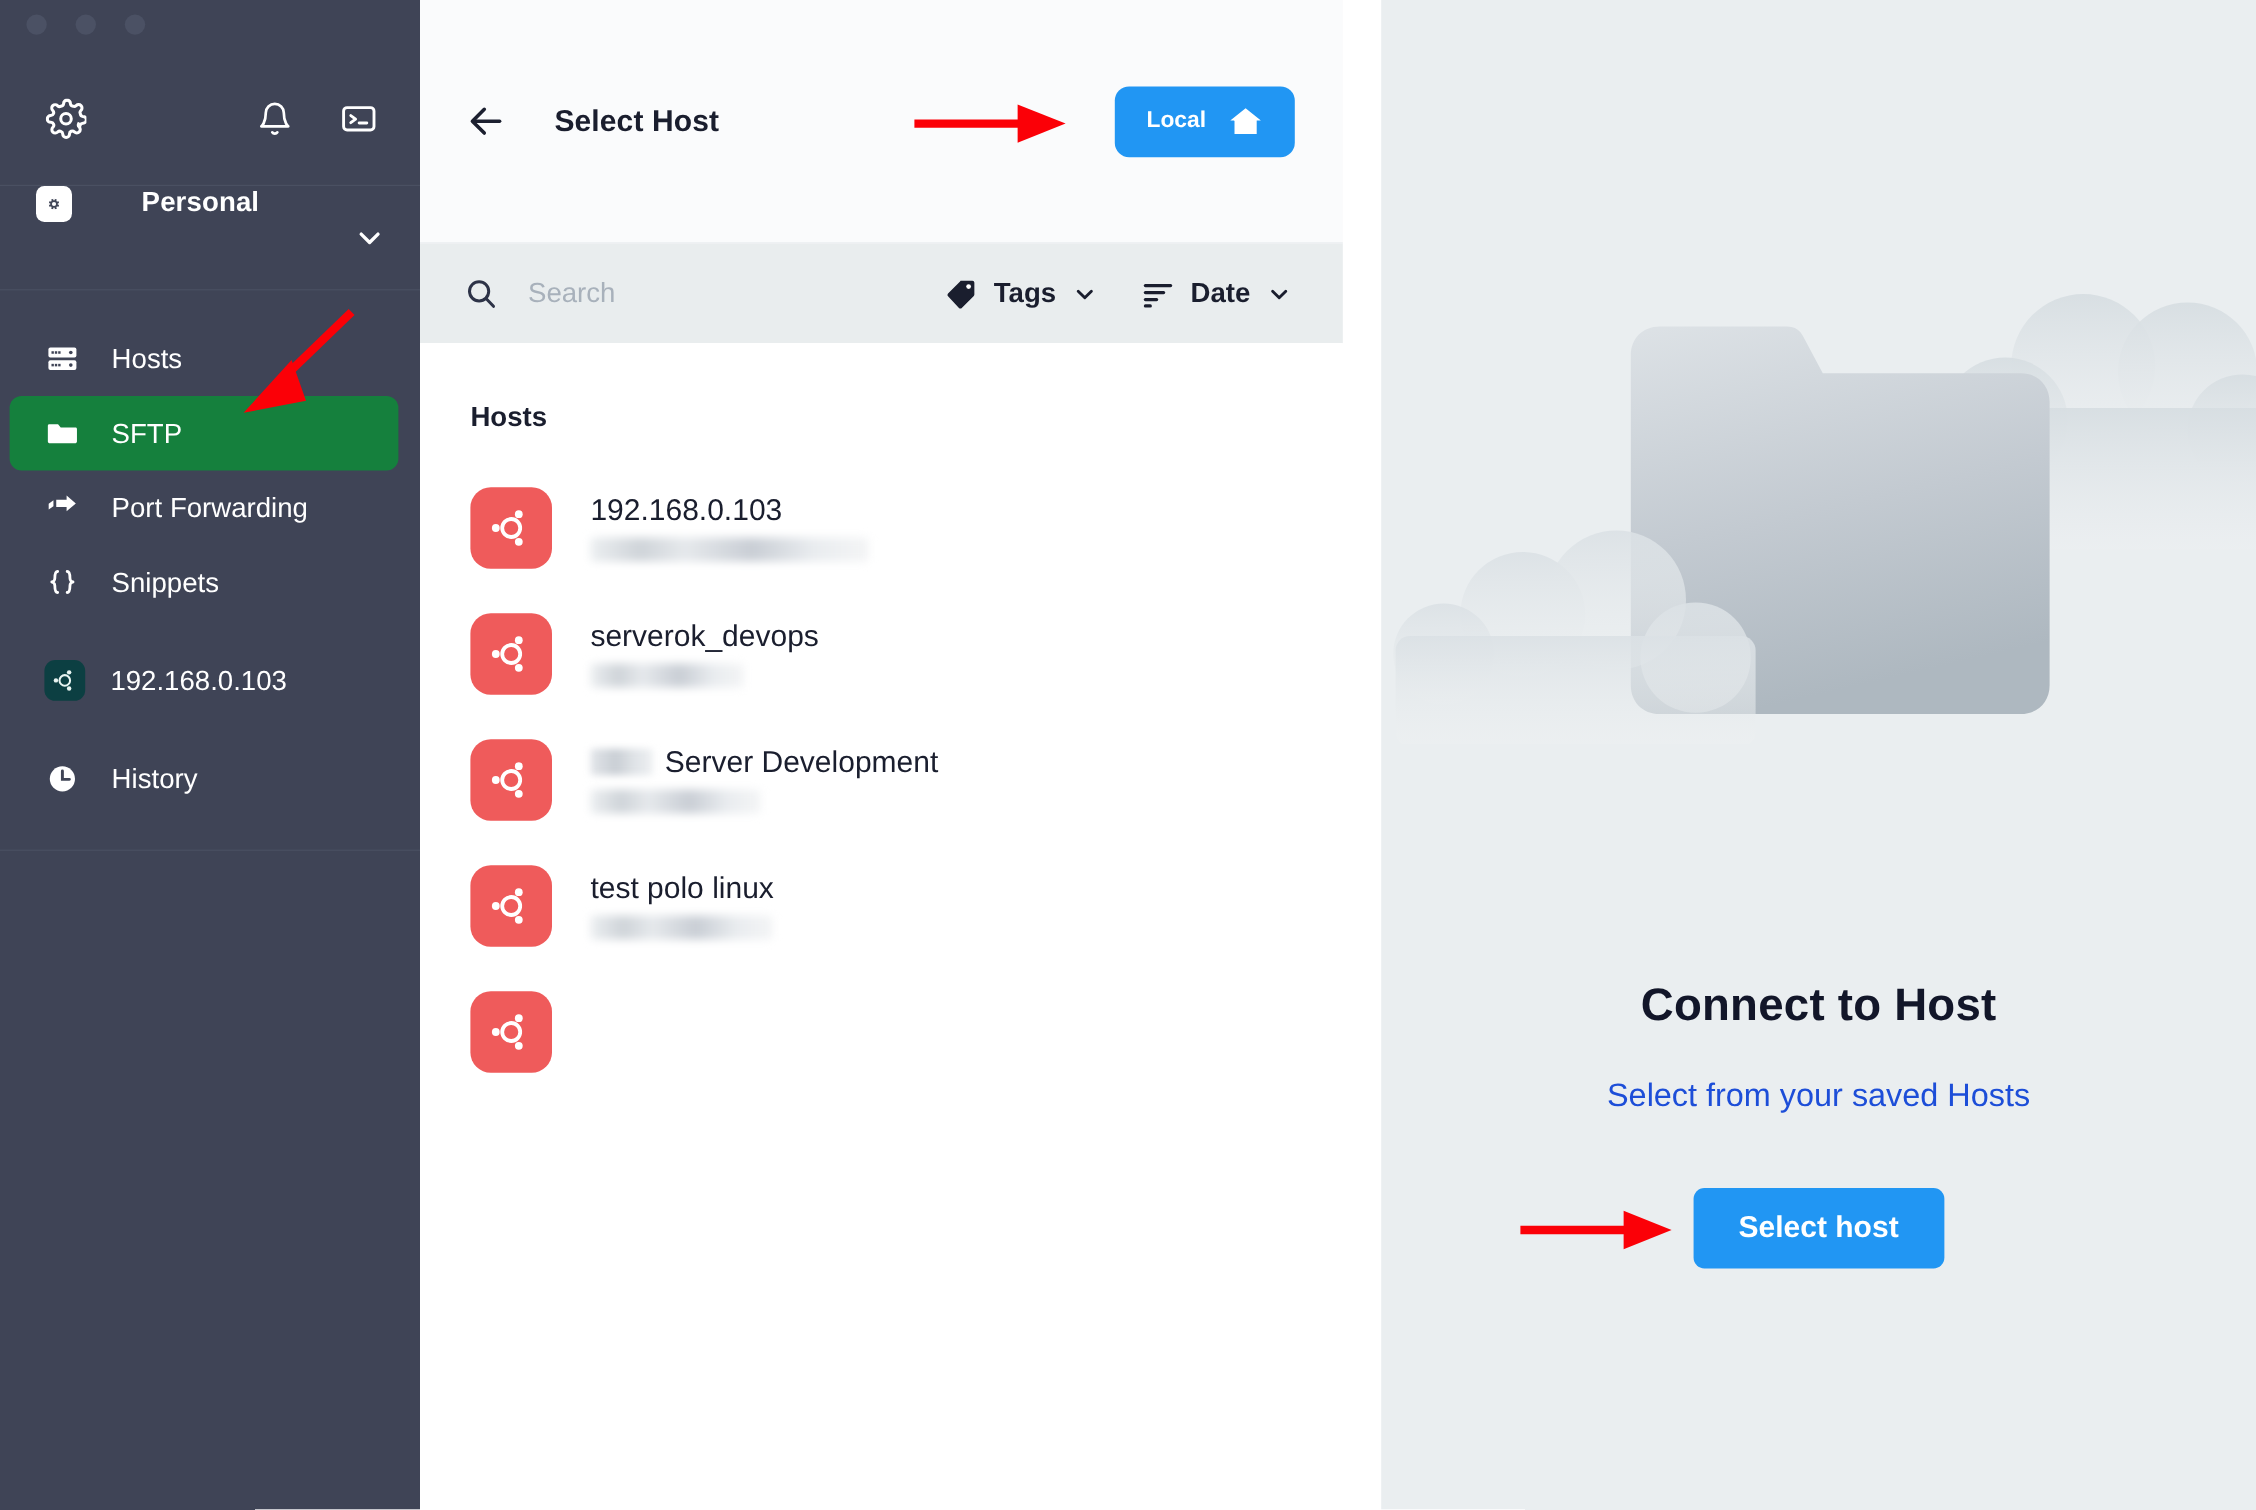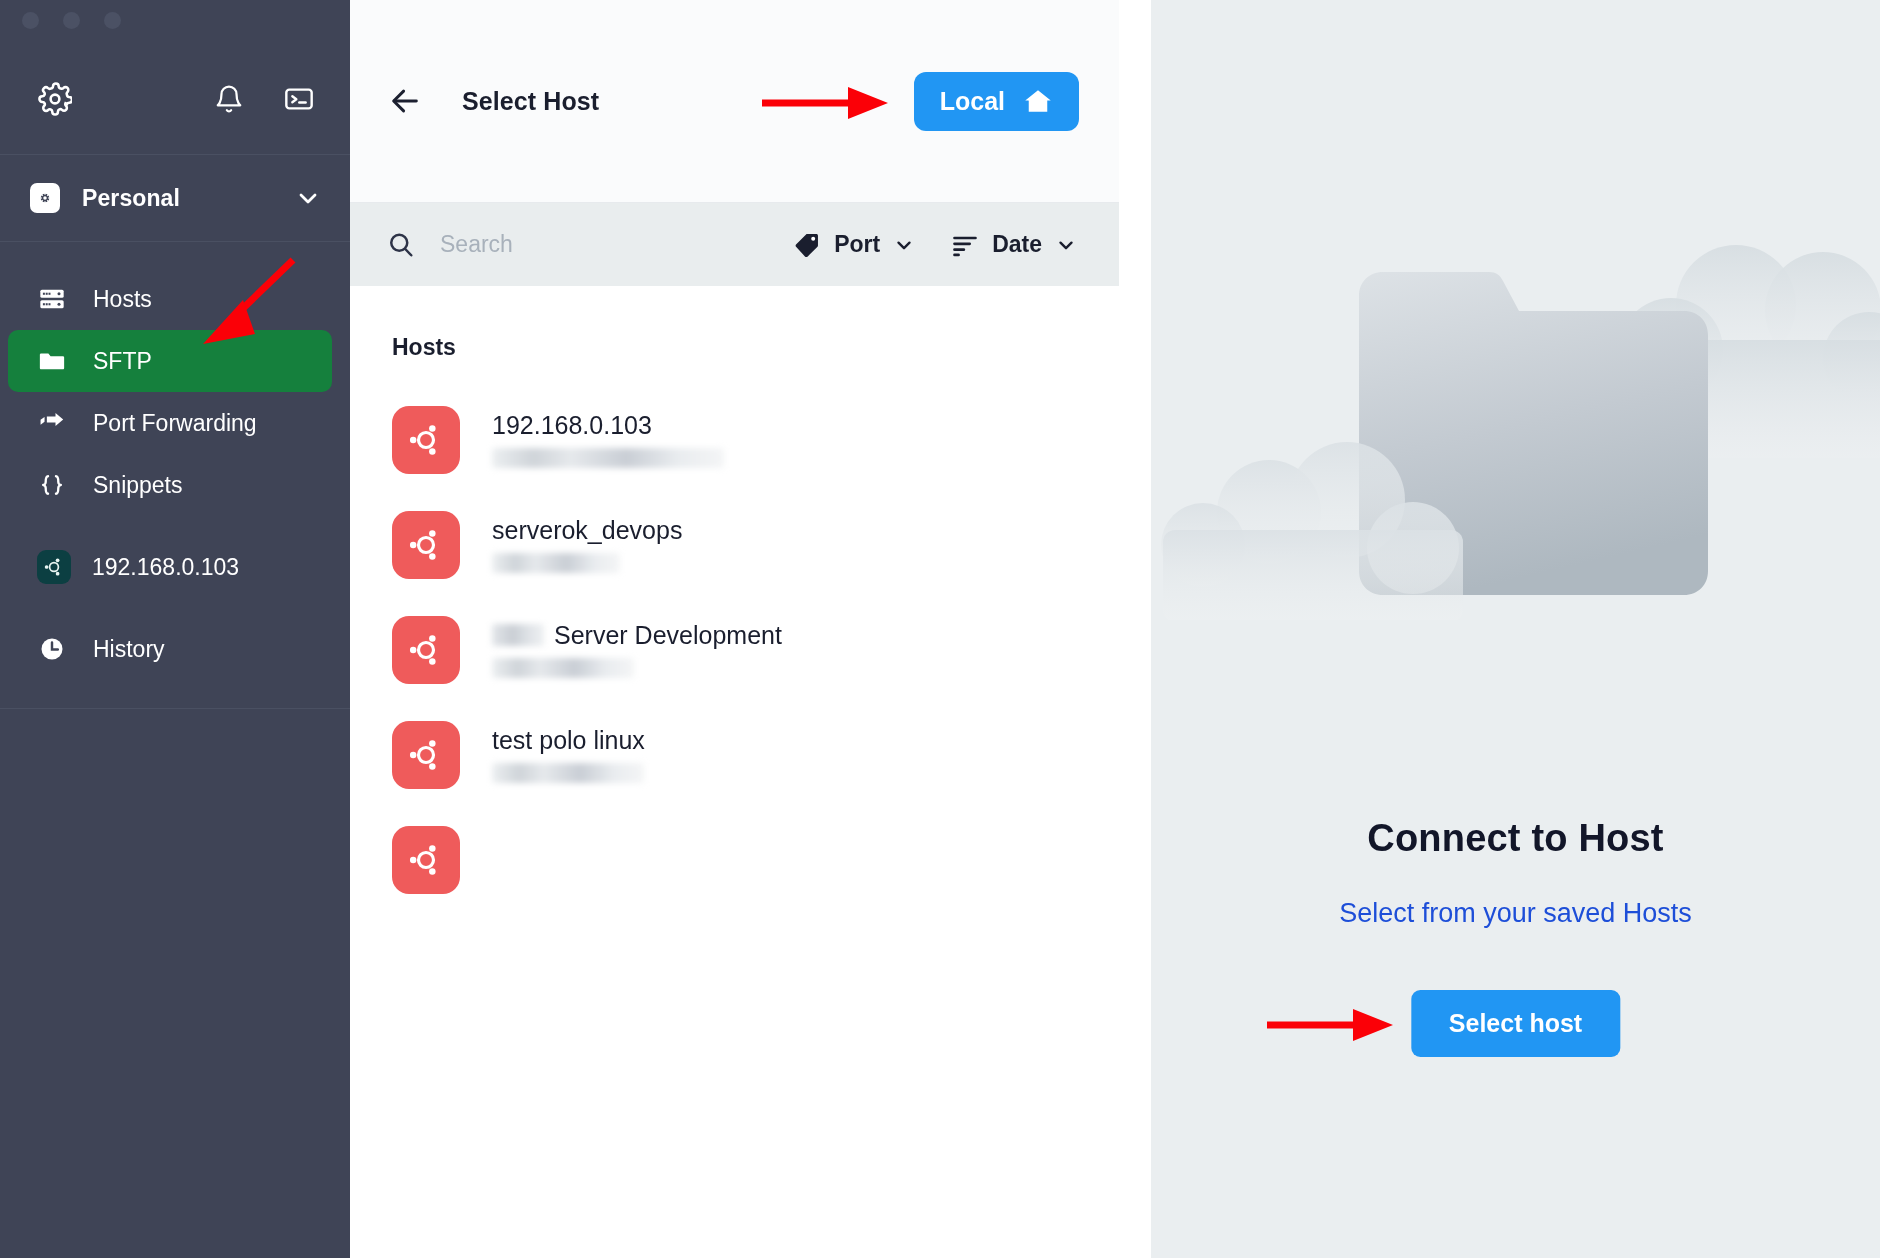--- a/index.html
+++ b/index.html
@@ -64,23 +64,23 @@
   }
   .tb-icon.bell { margin-right: 28px; }
   .divider-h {
     height: 1px;
     background: #4a5062;
     width: 100%;
   }
   .vault-row {
     height: 86px;
     display: flex;
-    align-items: center;
     padding: 0 28px 0 30px;
     box-sizing: border-box;
+    gap: 36px;
   }
   .vault-icon {
     width: 30px;
     height: 30px;
     background: #ffffff;
     border-radius: 7px;
     display: flex;
     align-items: center;
     justify-content: center;
     color: #3f4456;
@@ -186,21 +186,21 @@
   .mid-header .spacer { flex: 1; }
   .local-btn {
     background: #2196f3;
     color: #ffffff;
     border-radius: 12px;
     height: 59px;
     display: flex;
     align-items: center;
     padding: 0 26px;
     box-sizing: border-box;
-    font-size: 25px;
+    font-size: 19px;
     font-weight: bold;
     cursor: pointer;
     gap: 18px;
   }
 
   .search-bar {
     height: 83px;
     background: #e9edee;
     display: flex;
     align-items: center;
@@ -532,21 +532,21 @@
         </svg>
       </span>
       <input class="search-input" type="text" value="" placeholder="Search" style="">
       <div class="filter-btn">
         <span style="display:flex;align-items:center;">
           <svg width="28" height="28" viewBox="0 0 24 24" fill="#1a1e2e">
             <path d="M11.6 2.6H20c.8 0 1.4.6 1.4 1.4v8.4c0 .4-.2.7-.4 1l-8.6 8.6c-.5.5-1.4.5-2 0L2.6 13.6c-.5-.5-.5-1.4 0-2l8.6-8.6c.1-.2.3-.4.4-.4z"></path>
             <circle cx="17.3" cy="6.7" r="1.7" fill="#fff"></circle>
           </svg>
         </span>
-        <span>Port</span>
+        <span>Tags</span>
         <span style="display:flex;align-items:center;">
           <svg width="22" height="22" viewBox="0 0 24 24" fill="none" stroke="#1a1e2e" stroke-width="2.6" stroke-linecap="round" stroke-linejoin="round">
             <polyline points="6,9.5 12,15.5 18,9.5"></polyline>
           </svg>
         </span>
       </div>
       <div class="filter-btn">
         <span style="display:flex;align-items:center;">
           <svg width="28" height="28" viewBox="0 0 24 24" stroke="#1a1e2e" stroke-width="2.3" stroke-linecap="round">
             <line x1="3" y1="6" x2="21" y2="6"></line>

